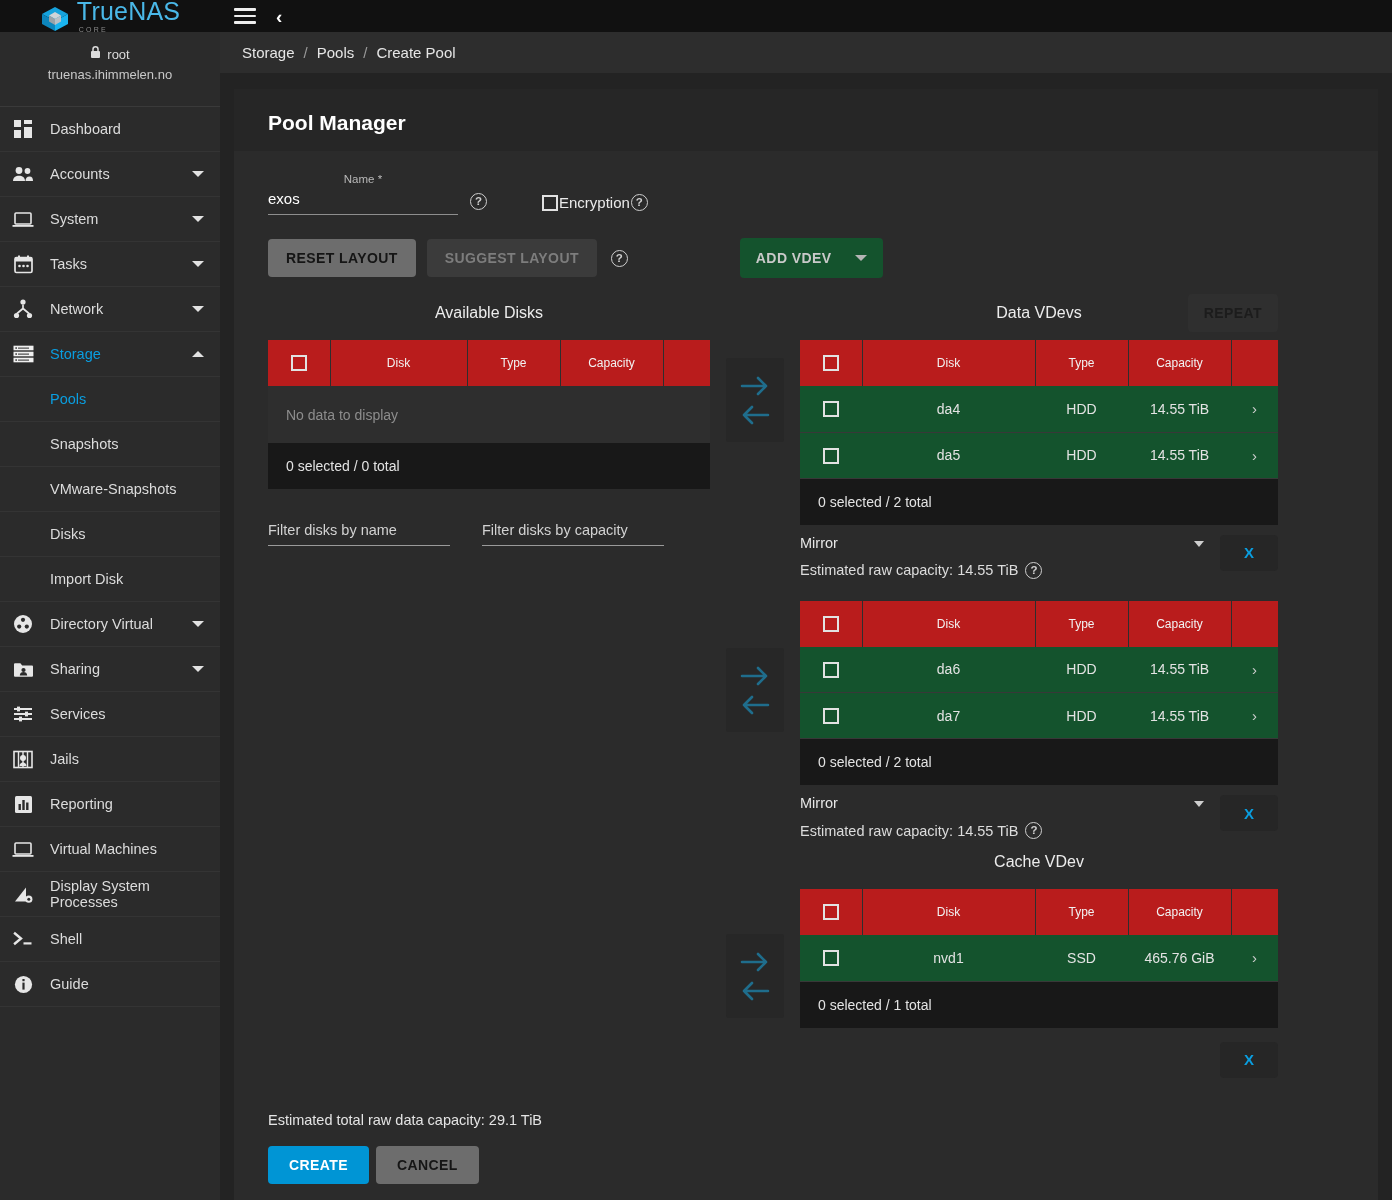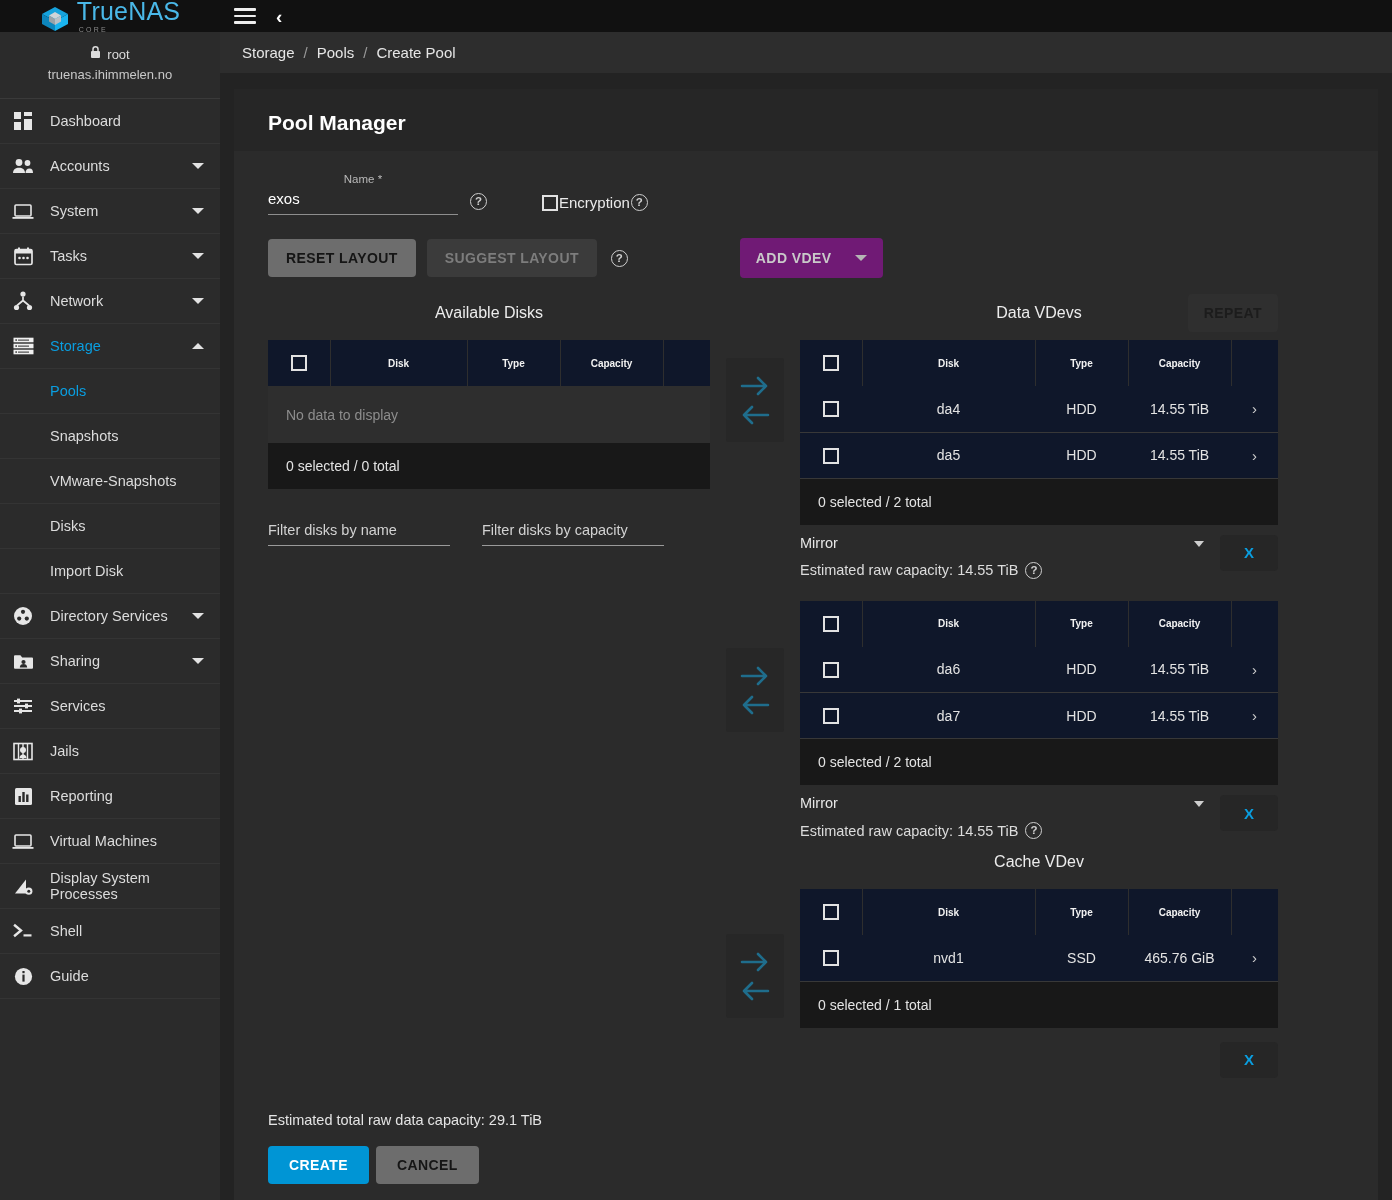--- a/index.html
+++ b/index.html
@@ -27,21 +27,21 @@
   }
   .brand-logo { display: flex; align-items: flex-end; gap: 7px; }
   .cube { width: 30px; height: 28px; }
   .brand-text { display: flex; flex-direction: column; align-items: flex-start; line-height: 1; }
   .brand-name { font-size: 25px; font-weight: 400; letter-spacing: .2px; }
   .brand-name .t { color: #4ab8e8; }
   .brand-name .n { color: #4ab8e8; }
   .brand-sub { font-size: 7px; letter-spacing: 2.2px; color: #8a8a8a; margin-top: 2px; margin-left: 2px;}
 
   .userbox {
-    padding: 14px 10px 16px; text-align: center;
+    padding: 14px 10px 24px; text-align: center;
     border-bottom: 1px solid #3a3a3a;
   }
   .userbox .u-row {
     display: flex; align-items: center; justify-content: center; gap: 6px;
     font-size: 13px; color: #dcdcdc;
   }
   .userbox .u-host { font-size: 13px; color: #c8c8c8; margin-top: 5px; }
 
   .nav-item {
     display: flex; align-items: center; height: 45px;
@@ -116,21 +116,21 @@
   .btn-row { padding: 23px 34px 0; display: flex; align-items: center; }
   .btn {
     border: none; border-radius: 4px; cursor: pointer;
     font-family: "Liberation Sans", sans-serif;
     font-size: 14px; font-weight: 700; letter-spacing: .4px;
     padding: 11px 18px;
   }
   .btn-reset { background: #6d6d6d; color: #151515; }
   .btn-suggest { background: #3b3b3b; color: #7d7d7d; margin-left: 11px; cursor: default; }
   .btn-addvdev {
-    background: #701a75; color: #c9c9c9; margin-left: 0;
+    background: #14532d; color: #c9c9c9; margin-left: 0;
     display: flex; align-items: center; gap: 24px; padding: 12px 16px;
   }
   .btn-addvdev .caret.down { border-top-color: #b5b5b5; }
   .addvdev-wrap { margin-left: 112px; }
 
   
   .panels { display: flex; padding: 18px 34px 0; gap: 0; align-items: flex-start; }
   .col-left { width: 442px; flex: 0 0 442px; }
   .col-mid { width: 90px; flex: 0 0 90px; }
   .col-right { width: 478px; flex: 0 0 478px; }
@@ -141,26 +141,26 @@
   }
   .repeat-btn {
     position: absolute; right: 0; top: -2px;
     background: #2f2f2f; color: #1c1c1c; border: none; border-radius: 4px;
     font-size: 14px; font-weight: 700; padding: 11px 16px; letter-spacing: .4px;
     font-family: "Liberation Sans", sans-serif; cursor: default;
   }
 
   table.dtable { width: 100%; border-collapse: collapse; table-layout: fixed; }
   table.dtable th {
-    background: #0f172a; color: #f2f2f2; font-size: 10px; font-weight: 700;
+    background: #b91c1c; color: #f2f2f2; font-size: 12px; font-weight: 400;
     height: 46px; text-align: center; border-right: 1px solid #2e2e2e;
   }
   table.dtable th:last-child { border-right: none; }
   table.dtable td {
-    background: #0f172a; color: #e3e3e3; font-size: 14px;
+    background: #14532d; color: #e3e3e3; font-size: 14px;
     height: 46px; text-align: center; border-bottom: 1px solid #383838;
   }
   .c-check { width: 62px; }
   .c-disk  { width: auto; }
   .c-type  { width: 93px; }
   .c-cap   { width: 103px; }
   .c-chev  { width: 47px; }
   .chev-r { color: #cfcfcf; font-size: 15px; }
   .tfoot {
     background: #181818; color: #e3e3e3; font-size: 14px;
@@ -355,21 +355,21 @@
 
       <div class="nav-item">
         <span class="nav-ico">
           <svg width="20" height="20" viewBox="0 0 20 20">
               <circle cx="10" cy="10" r="9" fill="#e6e6e6"></circle>
               <circle cx="10" cy="5.8" r="2.1" fill="#2b2b2b"></circle>
               <circle cx="6.2" cy="12.6" r="2.1" fill="#2b2b2b"></circle>
               <circle cx="13.8" cy="12.6" r="2.1" fill="#2b2b2b"></circle>
             </svg>
         </span>
-        <span class="nav-label">Directory Services</span>
+        <span class="nav-label">Directory Virtual</span>
         <span class="caret down"></span>
       </div>
 
       <div class="nav-item">
         <span class="nav-ico">
           <svg width="21" height="17" viewBox="0 0 21 17">
               <path d="M1 3.2a1 1 0 0 1 1-1h5.4l1.8 2.2H19a1 1 0 0 1 1 1v9.4a1 1 0 0 1-1 1H2a1 1 0 0 1-1-1z" fill="#e6e6e6"></path>
               <circle cx="10.5" cy="9" r="2.1" fill="#2b2b2b"></circle>
               <path d="M6.8 14.4c0-2.3 1.7-3.4 3.7-3.4s3.7 1.1 3.7 3.4z" fill="#2b2b2b"></path>
             </svg>

